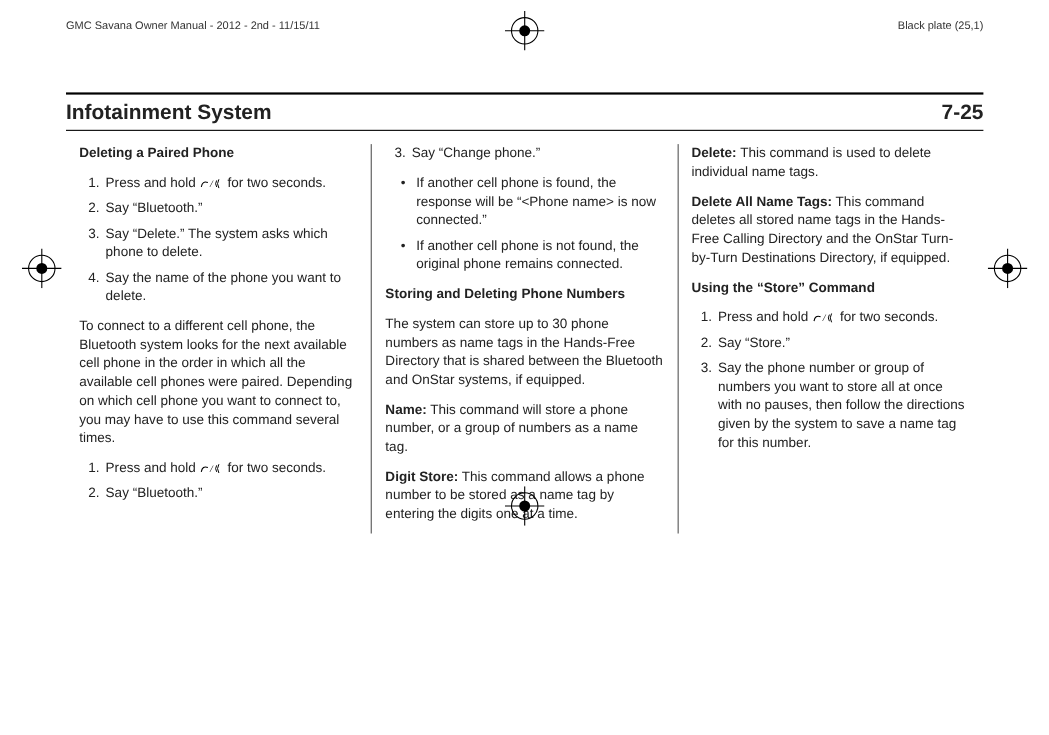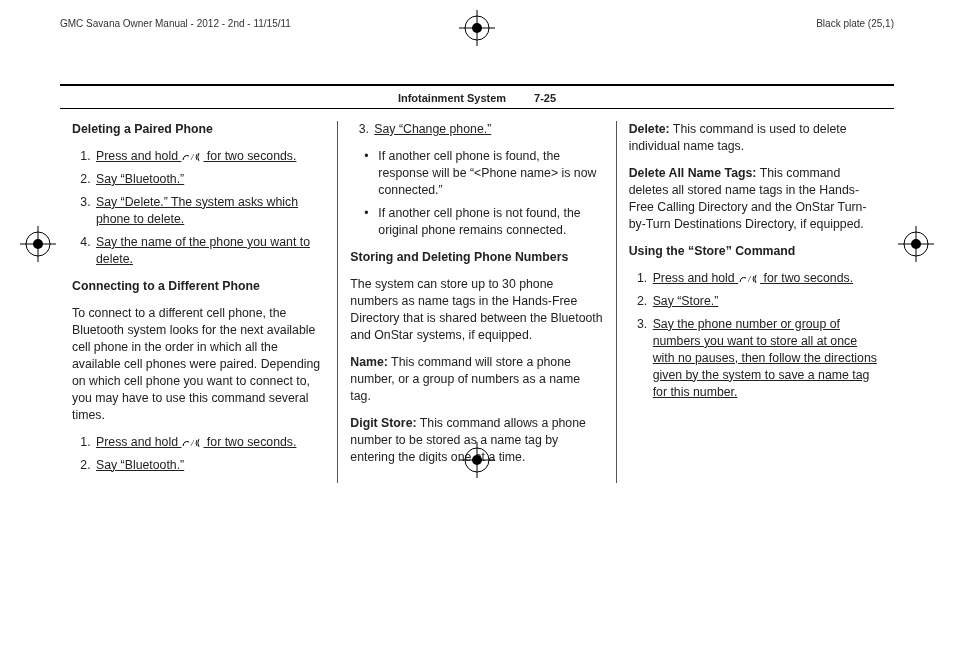--- a/index.html
+++ b/index.html
@@ -43,25 +43,25 @@
   .crop-left { left: 20px; }
   .crop-right { right: 20px; }
   .crop svg { display:block; }
   .header-rule {
     border-top: 2px solid #000;
     margin-top: 55px;
     margin-bottom: 6px;
   }
   .running-head {
     display: flex;
-    justify-content: center;
+    justify-content: space-between;
     align-items: baseline;
     gap: 28px;
     font-weight: bold;
-    font-size: 11px;
+    font-size: 19px;
     margin-bottom: 4px;
   }
   .running-head .section { }
   .running-head .pageno { }
   .thin-rule {
     border-top: 1px solid #000;
     margin-bottom: 12px;
   }
   .cols {
     display: flex;
@@ -83,21 +83,20 @@
     margin: 0 0 6px 0;
   }
   ol.steps {
     list-style: decimal;
     padding-left: 22px;
     margin: 0 0 10px 0;
   }
   ol.steps li {
     margin-bottom: 6px;
     padding-left: 2px;
-    text-decoration: underline;
   }
   ul.bullets {
     list-style: none;
     padding-left: 28px;
     margin: 0 0 10px 0;
   }
   ul.bullets li {
     position: relative;
     margin-bottom: 6px;
   }
@@ -172,21 +171,20 @@
           <span>Press and hold </span><span class="icon-ph"><svg width="22" height="10" style="vertical-align:middle">
                 <path d="M2 8 Q3 2 8 4" fill="none" stroke="#000" stroke-width="1"></path>
                 <text x="10" y="8" font-size="9">/</text>
                 <path d="M16 2 Q14 5 16 8 M18 1 Q15.5 5 18 9" fill="none" stroke="#000" stroke-width="0.9"></path>
               </svg></span><span> for two seconds.</span>
         </li>
         <li>Say “Bluetooth.”</li>
         <li>Say “Delete.” The system asks which phone to delete.</li>
         <li>Say the name of the phone you want to delete.</li>
       </ol>
-      <p class="subhead">Connecting to a Different Phone</p>
       <p>To connect to a different cell phone, the Bluetooth system looks for the next available cell phone in the order in which all the available cell phones were paired. Depending on which cell phone you want to connect to, you may have to use this command several times.</p>
       <ol class="steps">
         <li>
           <span>Press and hold </span><span class="icon-ph"><svg width="22" height="10" style="vertical-align:middle">
                 <path d="M2 8 Q3 2 8 4" fill="none" stroke="#000" stroke-width="1"></path>
                 <text x="10" y="8" font-size="9">/</text>
                 <path d="M16 2 Q14 5 16 8 M18 1 Q15.5 5 18 9" fill="none" stroke="#000" stroke-width="0.9"></path>
               </svg></span><span> for two seconds.</span>
         </li>
         <li>Say “Bluetooth.”</li>

